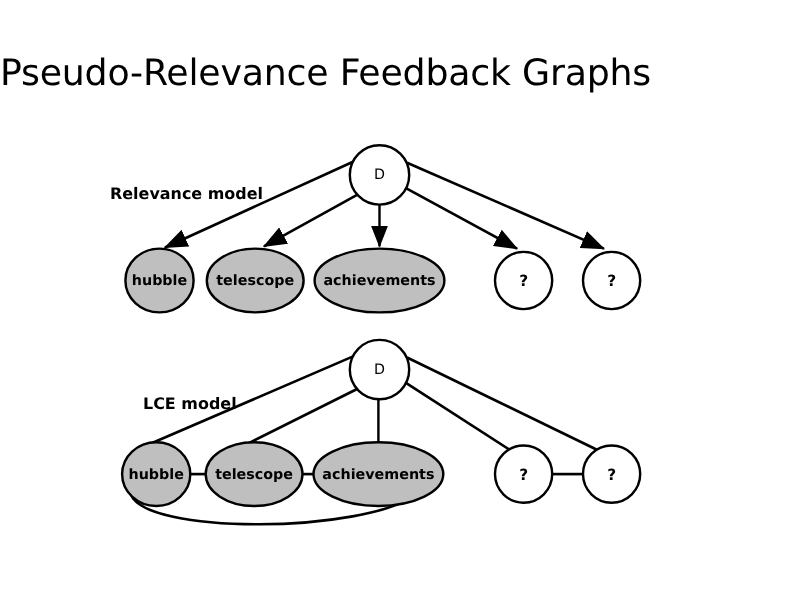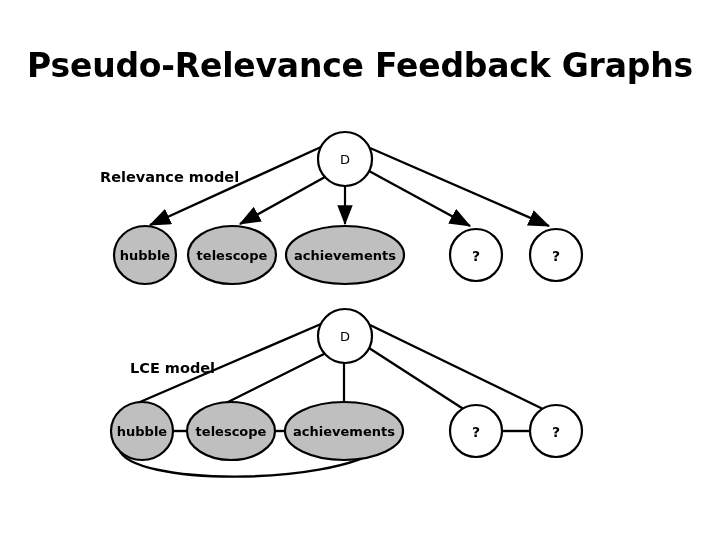--- a/index.html
+++ b/index.html
@@ -17,24 +17,24 @@
     position: relative;
     width: 720px;
     height: 540px;
     background: #ffffff;
   }
   #slide-title {
     position: absolute;
     left: 0;
     top: 46px;
     width: 720px;
-    text-align: center;
+    text-align: left;
     font-family: "DejaVu Sans", sans-serif;
     font-size: 33px;
-    font-weight: 700;
+    font-weight: 400;
     color: #000000;
     letter-spacing: -0.2px;
     white-space: nowrap;
   }
   #diagram {
     position: absolute;
     left: 0;
     top: 0;
   }
   .node-label {

